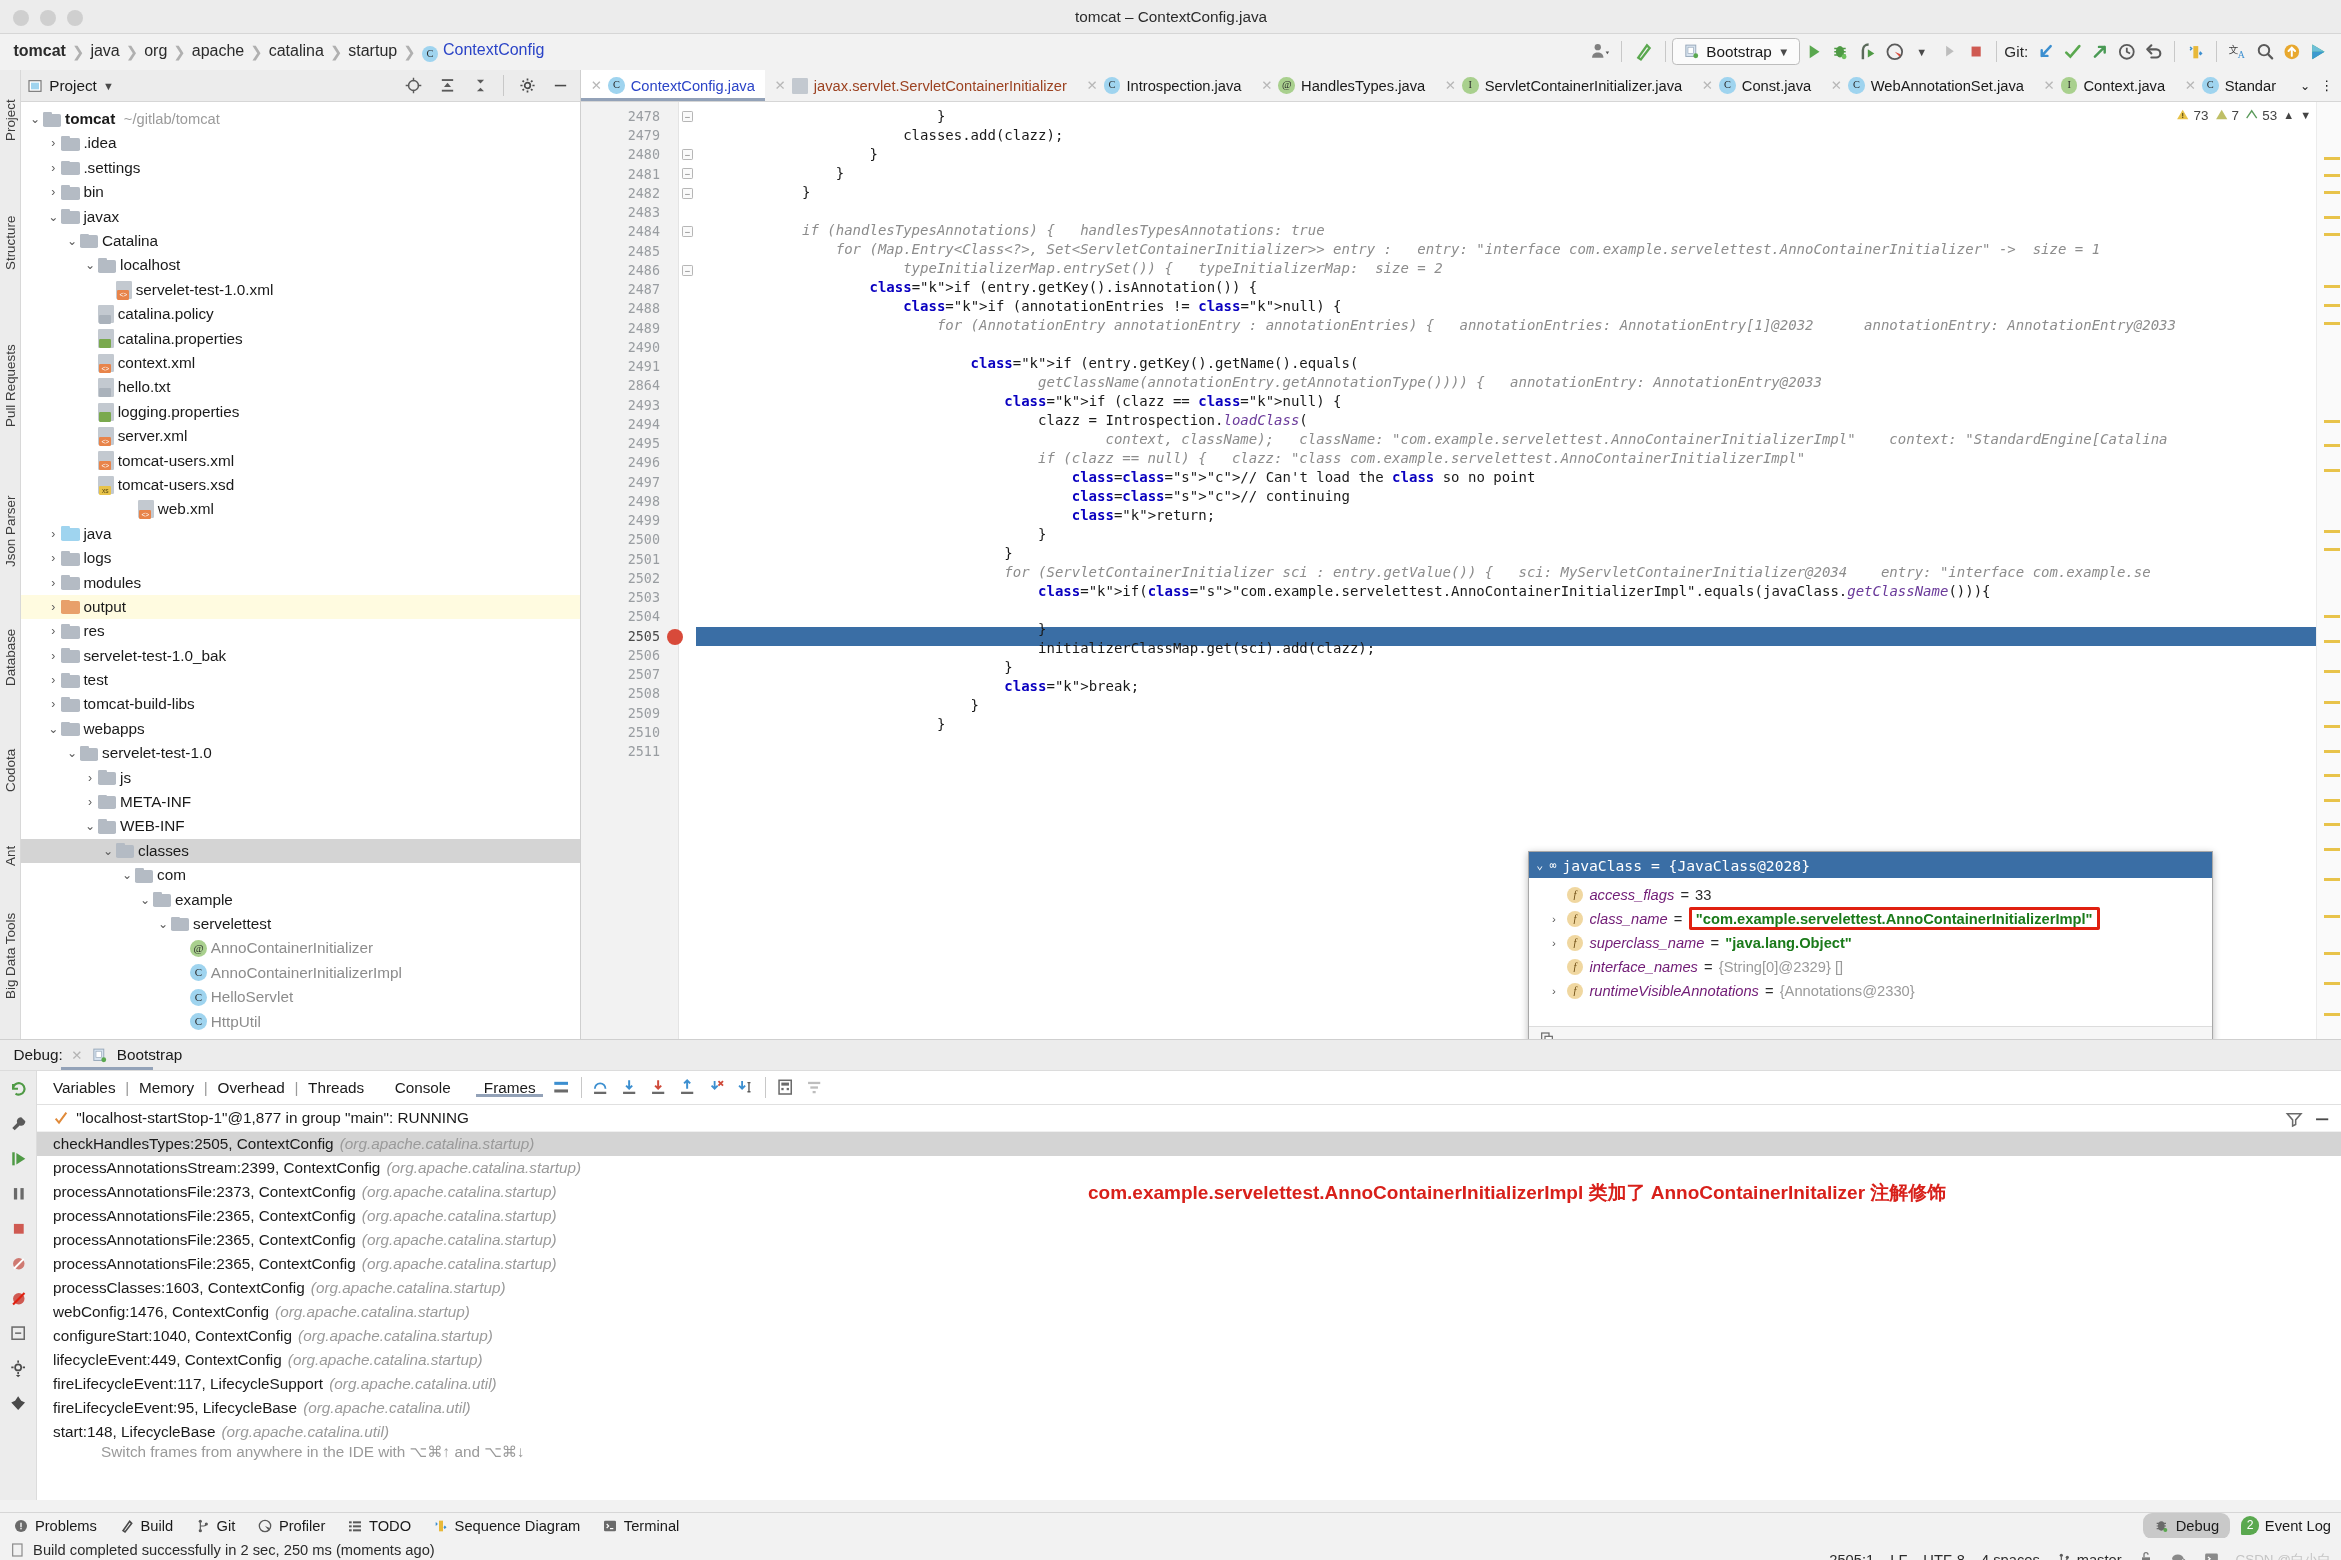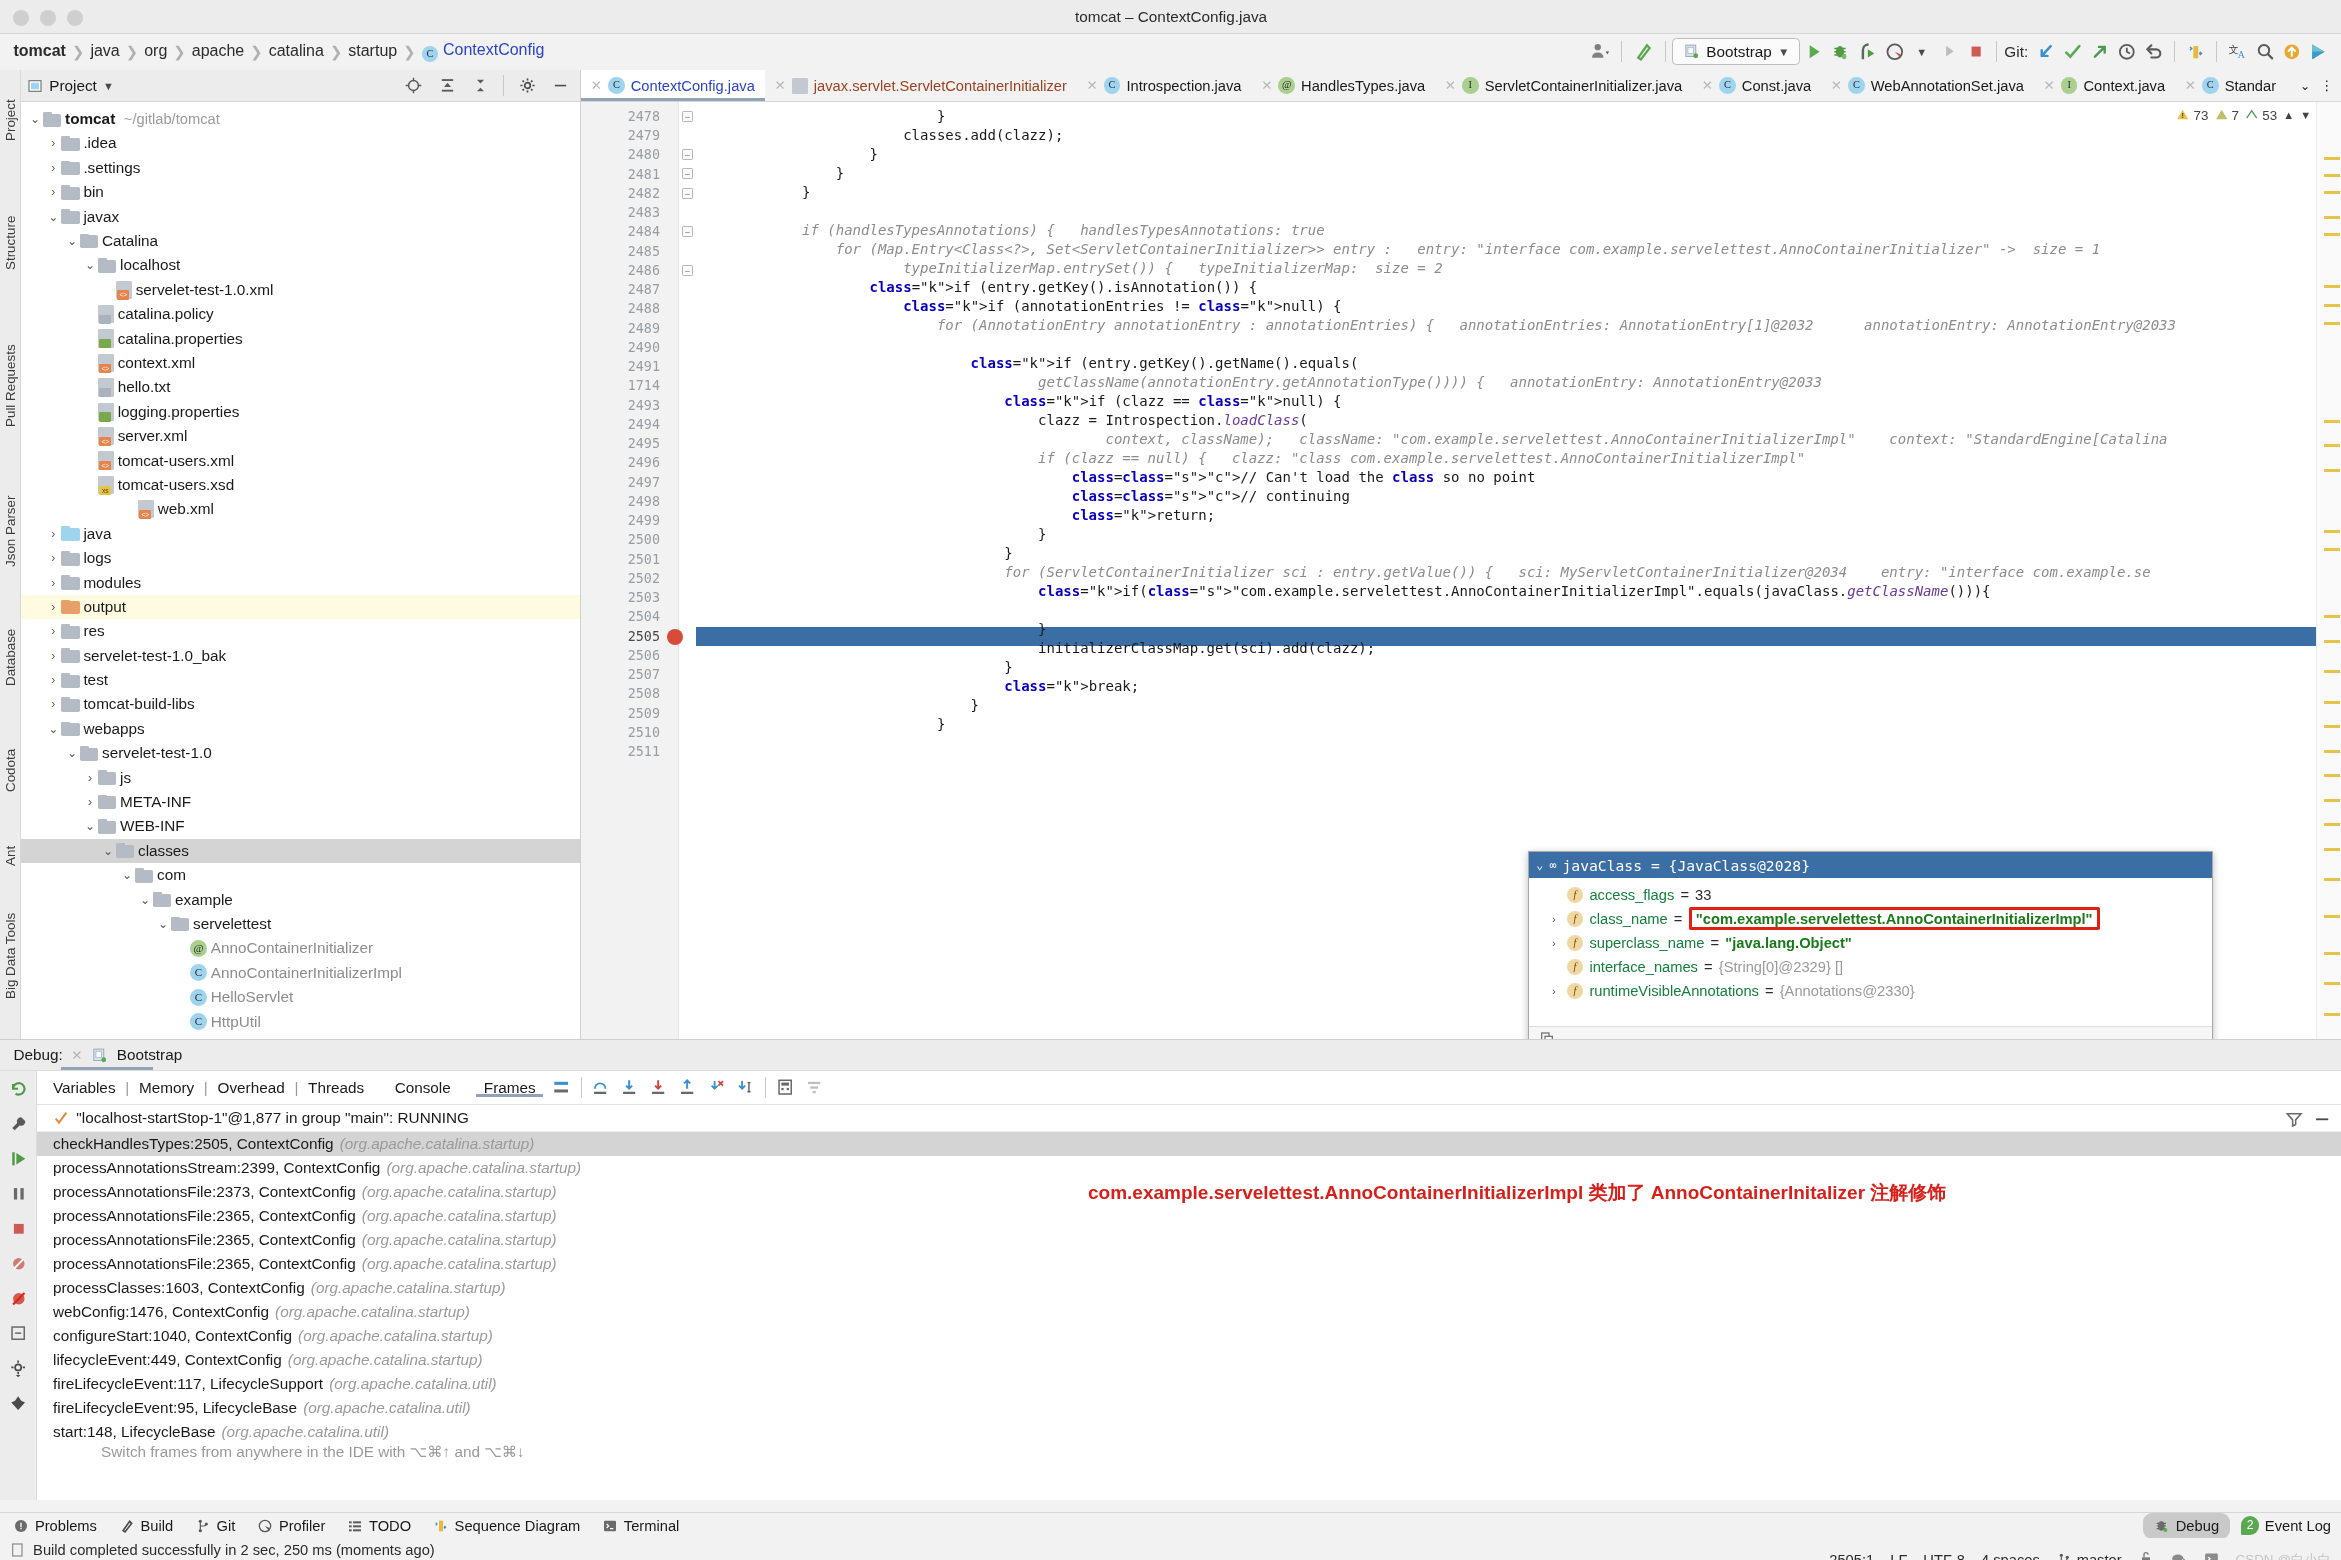--- a/index.html
+++ b/index.html
@@ -198,21 +198,21 @@
   }
   .vp-rows { padding: 4.9px 0 0 0; font-size: 14.7px; }
   .vp-row { display: flex; align-items: center; height: 24px; padding-left: 18.3px; gap: 6.1px; white-space: nowrap; }
   .vp-arrow { width: 13.4px; color: #5a5a5a; font-size: 11.6px; text-align: center; }
   .vp-arrow.none { visibility: hidden; }
   .ficon {
     width: 16.5px; height: 16.5px; border-radius: 50%; background: #f0d7a0; color: #6b4a10;
     font-size: 10.4px; line-height: 16.5px; text-align: center; font-family: "Liberation Serif", serif;
     font-style: italic; flex: 0 0 16.5px;
   }
-  .vname { color: #15803d; }
+  .vname { color: #701a75; font-style: italic; }
   .veq { color: #2b2b2b; }
   .vstr { color: #1a7a1a; font-weight: bold; }
   .vnum { color: #2b2b2b; }
   .vref { color: #9a9a9a; }
   .redbox {
     border: 3.1px solid #e02010; padding: 0.6px 4.3px; border-radius: 1.8px; background: #fff;
   }
   .vp-foot {
     position: absolute; left: 0; bottom: 0; width: 100%; height: 27px;
     border-top: 0.6px solid #dcdcdc; background: #f6f6f6;
@@ -871,21 +871,21 @@
         <div class="lnum" style="top: 120px;">2484</div>
         <div class="foldmark" style="top: 124px;">−</div>
         <div class="lnum" style="top: 140px;">2485</div>
         <div class="lnum" style="top: 159px;">2486</div>
         <div class="foldmark" style="top: 163px;">−</div>
         <div class="lnum" style="top: 178px;">2487</div>
         <div class="lnum" style="top: 197px;">2488</div>
         <div class="lnum" style="top: 217px;">2489</div>
         <div class="lnum" style="top: 236px;">2490</div>
         <div class="lnum" style="top: 255px;">2491</div>
-        <div class="lnum" style="top: 274px;">1714</div>
+        <div class="lnum" style="top: 274px;">2864</div>
         <div class="lnum" style="top: 294px;">2493</div>
         <div class="lnum" style="top: 313px;">2494</div>
         <div class="lnum" style="top: 332px;">2495</div>
         <div class="lnum" style="top: 351px;">2496</div>
         <div class="lnum" style="top: 371px;">2497</div>
         <div class="lnum" style="top: 390px;">2498</div>
         <div class="lnum" style="top: 409px;">2499</div>
         <div class="lnum" style="top: 428px;">2500</div>
         <div class="lnum" style="top: 448px;">2501</div>
         <div class="lnum" style="top: 467px;">2502</div>

